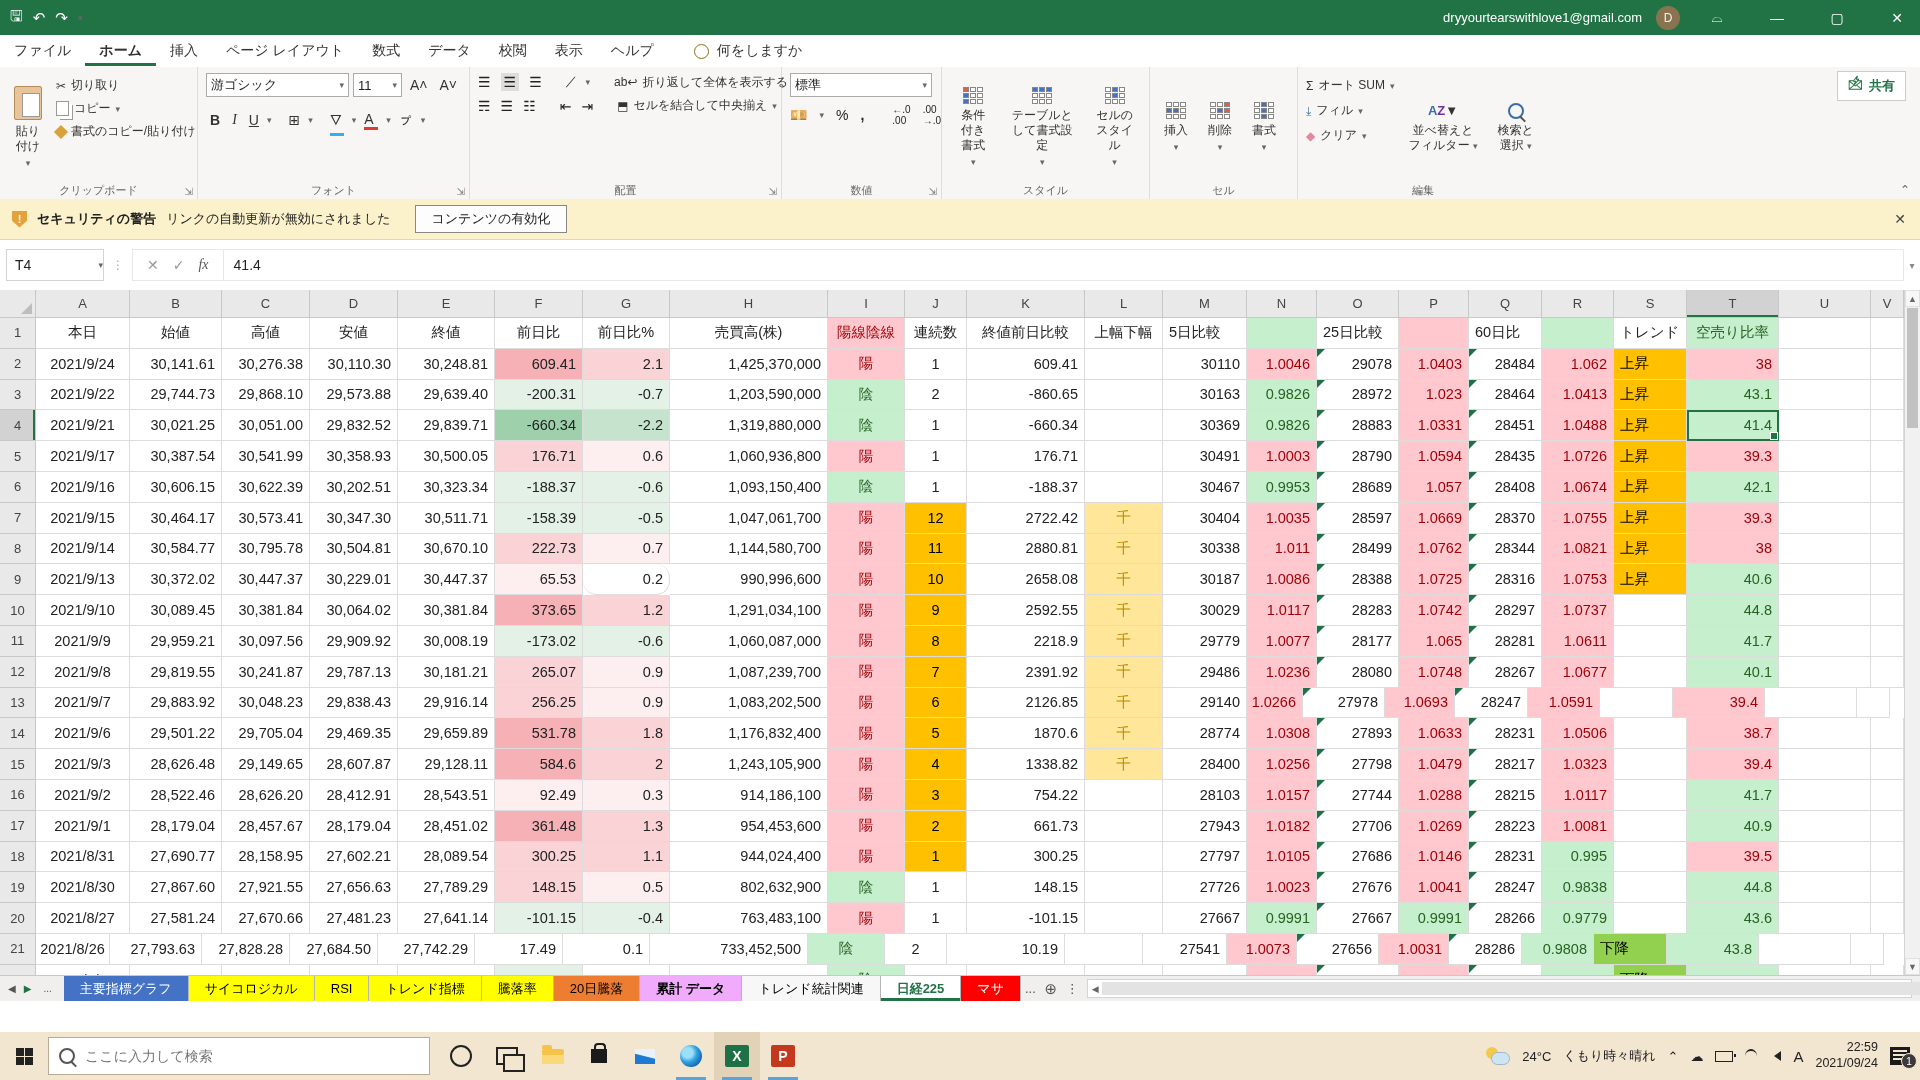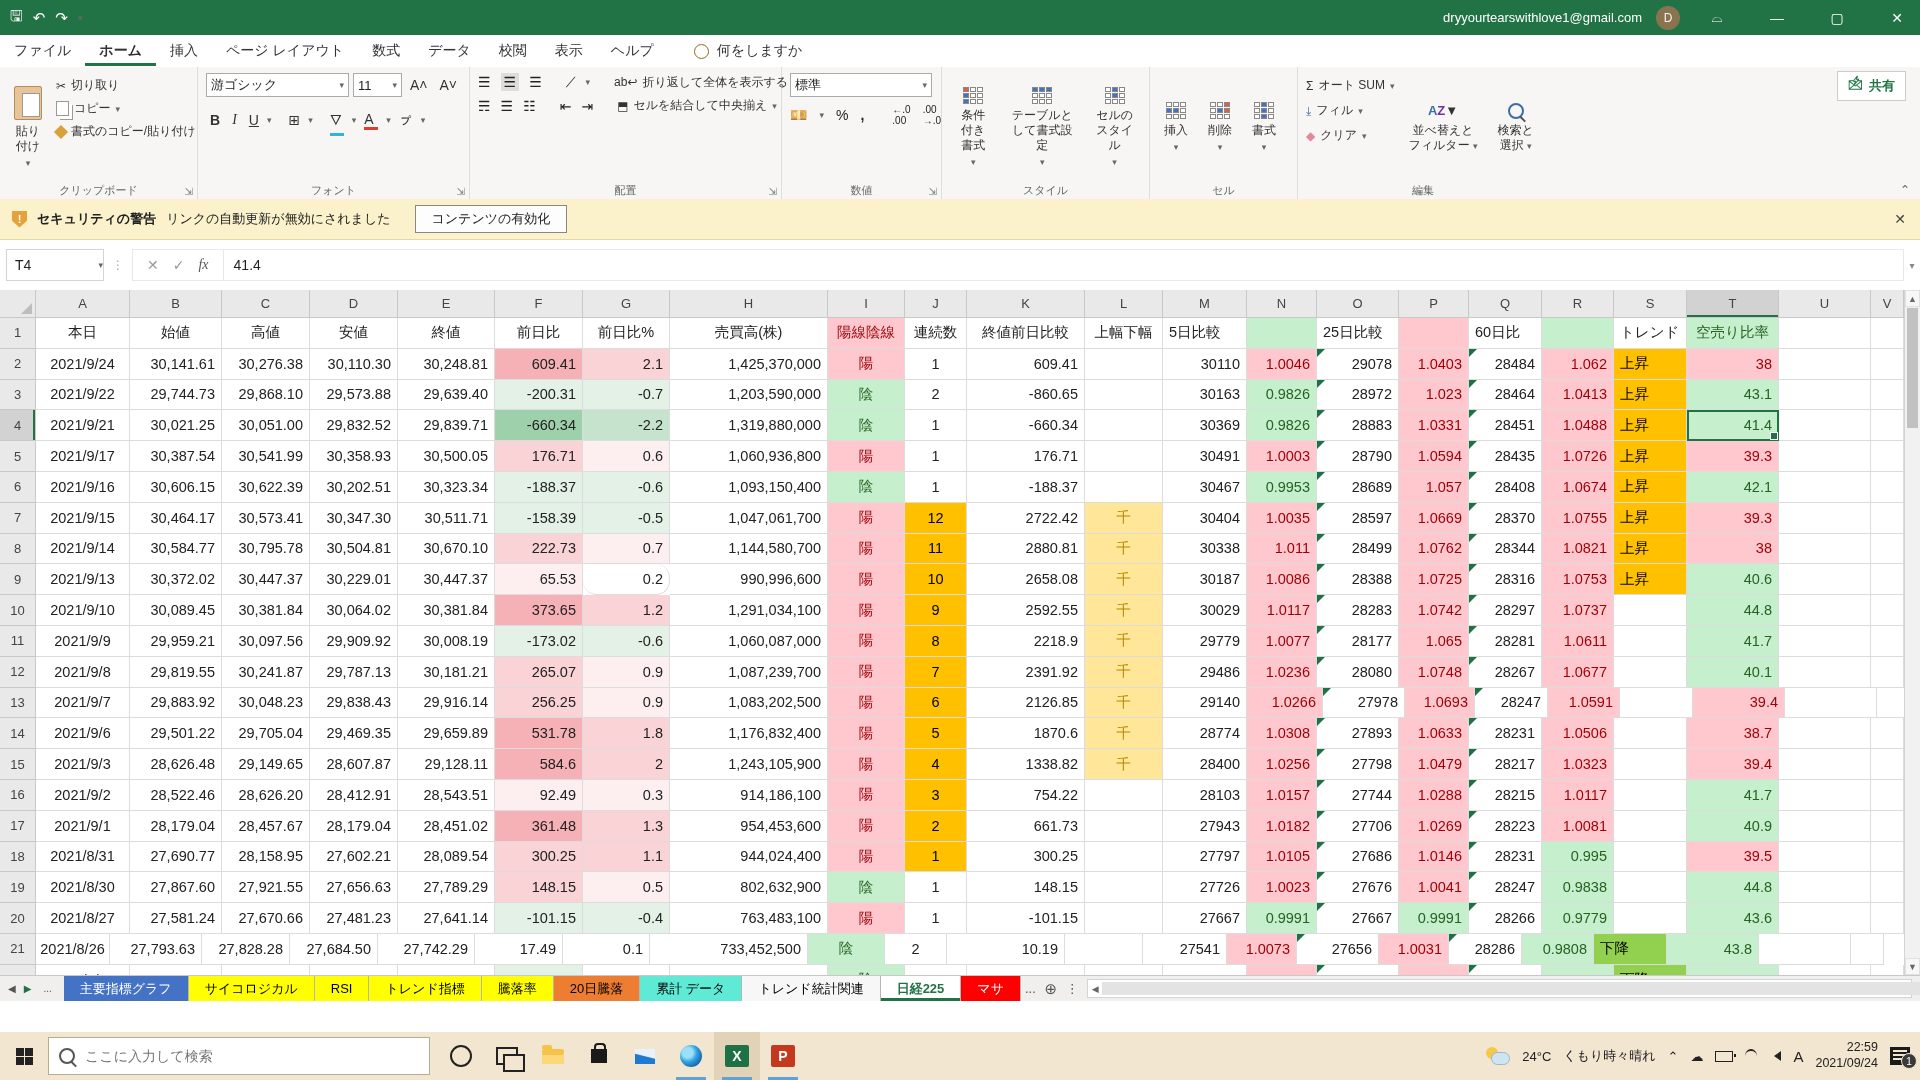--- a/index.html
+++ b/index.html
@@ -806,21 +806,21 @@
           <div class="cell aR" style="width: 88px;">29,838.43</div>
           <div class="cell aR" style="width: 97px;">29,916.14</div>
           <div class="cell aR fL" style="width: 88px;">256.25</div>
           <div class="cell aR fF" style="width: 87px;">0.9</div>
           <div class="cell aR" style="width: 158px;">1,083,202,500</div>
           <div class="cell aC pk" style="width: 77px;">陽</div>
           <div class="cell aC og" style="width: 62px;">6</div>
           <div class="cell aR" style="width: 118px;">2126.85</div>
           <div class="cell aC yw" style="width: 78px;">千</div>
           <div class="cell aR" style="width: 84px;">29140</div>
-          <div class="cell aR pk" style="width: 76px;">1.0266</div>
+          <div class="cell aR pk" style="width: 56px;">1.0266</div>
           <div class="cell aR tri" style="width: 82px;">27978</div>
           <div class="cell aR pk" style="width: 70px;">1.0693</div>
           <div class="cell aR tri" style="width: 73px;">28247</div>
           <div class="cell aR pk" style="width: 72px;">1.0591</div>
           <div class="cell aL" style="width: 73px;"></div>
           <div class="cell aR pk" style="width: 92px;">39.4</div>
           <div class="cell aL" style="width: 92px;"></div>
           <div class="cell aL" style="width: 33px;"></div>
         </div>
         <div class="xrow">
@@ -1062,21 +1062,21 @@
       <span style="color:#217346;">▶</span>
       <span class="tab-ellipsis">...</span>
     </span>
     <span id="tabs-box" style="display:flex;align-items:stretch;">
         <span class="stab" style="background: rgb(68, 114, 196); color: rgb(255, 255, 255);">主要指標グラフ</span>
         <span class="stab" style="background: rgb(255, 255, 0); color: rgb(0, 0, 0);">サイコロジカル</span>
         <span class="stab" style="background: rgb(255, 255, 0); color: rgb(0, 0, 0);">RSI</span>
         <span class="stab" style="background: rgb(255, 255, 0); color: rgb(0, 0, 0);">トレンド指標</span>
         <span class="stab" style="background: rgb(255, 255, 0); color: rgb(0, 0, 0);">騰落率</span>
         <span class="stab" style="background: rgb(237, 125, 49); color: rgb(0, 0, 0);">20日騰落</span>
-        <span class="stab" style="background: #5eead4; color: rgb(0, 0, 0);">累計 データ</span>
+        <span class="stab" style="background: #f0abfc; color: rgb(0, 0, 0); font-weight: bold;">累計 データ</span>
         <span class="stab" style="background: rgb(247, 247, 247); color: rgb(0, 0, 0);">トレンド統計関連</span>
         <span class="stab active" style="background: rgb(255, 255, 255); color: rgb(33, 115, 70);">日経225</span>
         <span class="stab cut" style="background: rgb(255, 0, 0); color: rgb(255, 255, 255);">マサ</span>
       </span>
     <span class="tab-ellipsis">...</span>
     <span class="addsheet">⊕</span>
     <span class="tab-ellipsis">⋮</span>
     <span id="hscroll">
       <span>◀</span>
       <span id="hthumb"></span>

